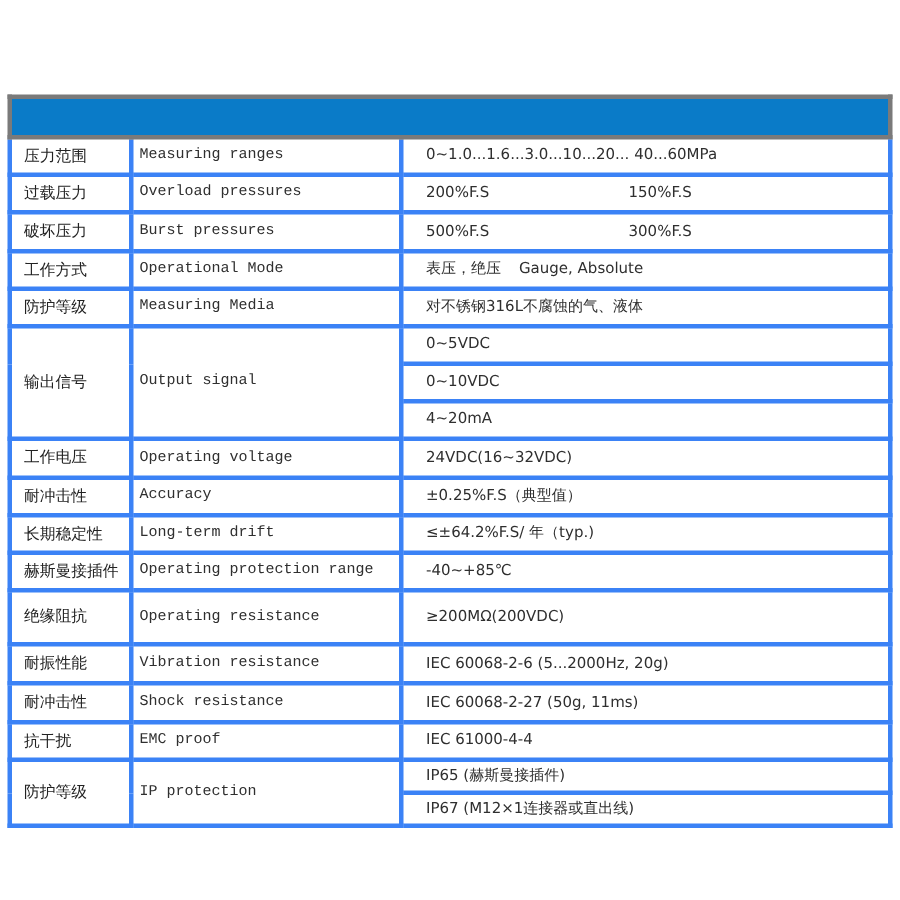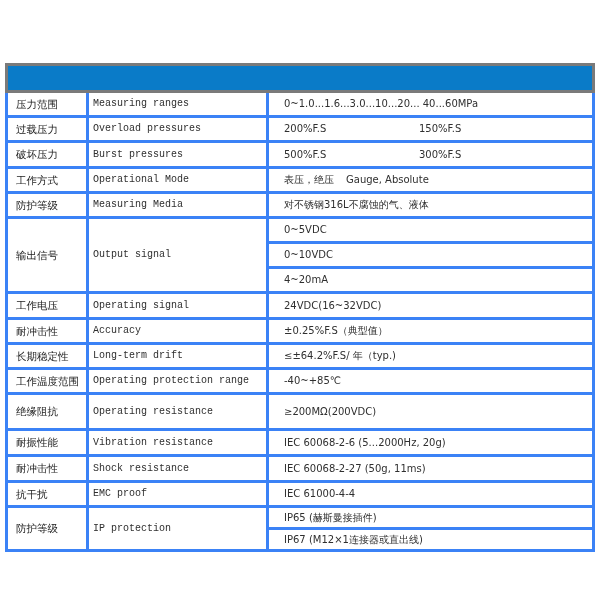--- a/index.html
+++ b/index.html
@@ -68,35 +68,35 @@
     </tr>
     <tr style="height:25px">
       <td class="val">0~10VDC</td>
     </tr>
     <tr style="height:25px">
       <td class="val">4~20mA</td>
     </tr>
 
     <tr style="height:26px">
       <td class="cn">工作电压</td>
-      <td class="en">Operating signal</td>
+      <td class="en">Operating voltage</td>
       <td class="val">24VDC(16~32VDC)</td>
     </tr>
     <tr style="height:25px">
       <td class="cn">耐冲击性</td>
       <td class="en">Accuracy</td>
       <td class="val">±0.25%F.S（典型值）</td>
     </tr>
     <tr style="height:25px">
       <td class="cn">长期稳定性</td>
       <td class="en">Long-term drift</td>
       <td class="val">≤±64.2%F.S/ 年（typ.)</td>
     </tr>
     <tr style="height:25px">
-      <td class="cn">工作温度范围</td>
+      <td class="cn">赫斯曼接插件</td>
       <td class="en">Operating protection range</td>
       <td class="val">-40~+85℃</td>
     </tr>
     <tr style="height:36px">
       <td class="cn">绝缘阻抗</td>
       <td class="en">Operating resistance</td>
       <td class="val">≥200MΩ(200VDC)</td>
     </tr>
     <tr style="height:26px">
       <td class="cn">耐振性能</td>

